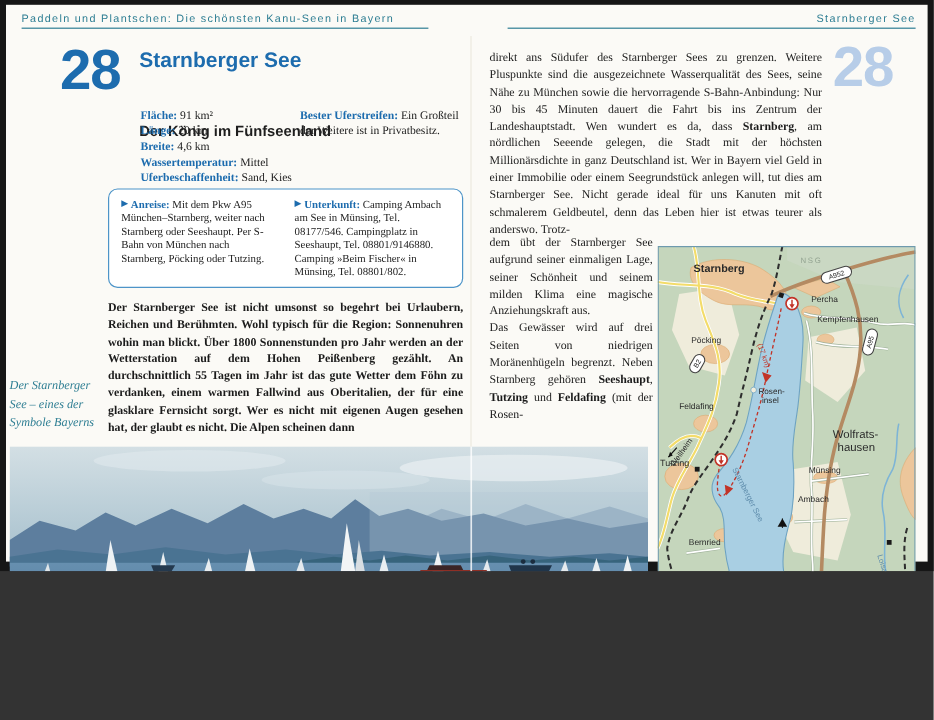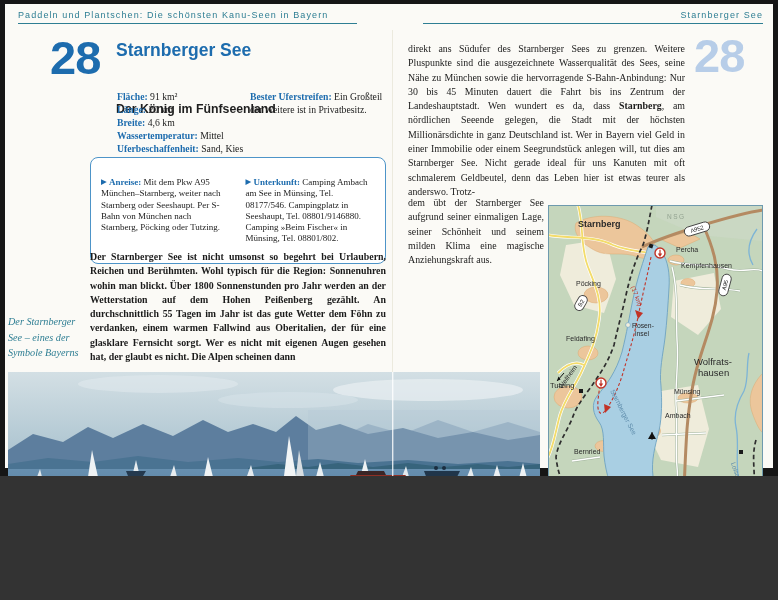--- a/index.html
+++ b/index.html
@@ -18,21 +18,21 @@
   .bignum-light{color:#b7cde8;}
   .title{font-size:17.5px;font-weight:bold;color:#1d6cae;line-height:1.1;}
   .subtitle{font-size:12.3px;font-weight:bold;color:#1e1e1e;}
 
   
   .facts{font-family:"Liberation Serif",serif;font-size:9.7px;line-height:13.1px;color:#222;}
   .fl{font-weight:bold;color:#1d6cae;}
 
   
   .ibox{border:1.5px solid #4d94c8;border-radius:8px;background:#fff;
-        column-count:2;column-gap:15px;padding:18px 10px;
+        column-count:2;column-gap:15px;padding:6px 10px;
         font-family:"Liberation Serif",serif;font-size:9px;line-height:11.3px;color:#222;}
   .ibl{font-weight:bold;color:#1d6cae;}
   .arr{color:#1d6cae;font-size:7.5px;vertical-align:1px;}
 
   
   .copy{font-family:"Liberation Serif",serif;font-size:9.9px;line-height:14.3px;
         text-align:justify;color:#1b1b1b;}
   .copy p{margin:0;}
   .mnote{font-family:"Liberation Serif",serif;font-style:italic;font-size:10.2px;
          line-height:15.5px;color:#2e7e93;}
@@ -81,20 +81,21 @@
   <div class="abs hdr hdr-r" style="left:423px;top:10px;width:340px;">Starnberger See</div>
 
   <div class="abs bignum bignum-light" style="left:694px;top:34px;">28</div>
 
   <div class="abs copy" style="left:408px;top:42px;width:277px;">
     <p><span>direkt ans Südufer des Starnberger Sees zu grenzen. Weitere Pluspunkte sind die ausgezeichnete Wasserqualität des Sees, seine Nähe zu München sowie die hervorragende S-Bahn-Anbindung: Nur 30 bis 45 Minuten dauert die Fahrt bis ins Zentrum der Landeshauptstadt. Wen wundert es da, dass </span><b>Starnberg</b><span>, am nördlichen Seeende gelegen, die Stadt mit der höchsten Millionärsdichte in ganz Deutschland ist. Wer in Bayern viel Geld in einer Immobilie oder einem Seegrundstück anlegen will, tut dies am Starnberger See. Nicht gerade ideal für uns Kanuten mit oft schmalerem Geldbeutel, denn das Leben hier ist etwas teurer als anderswo. Trotz-</span></p>
   </div>
 
   <div class="abs copy" style="left:408px;top:196px;width:136px;">
     <p>dem übt der Starnberger See aufgrund seiner einmaligen Lage, seiner Schönheit und seinem milden Klima eine magische Anziehungskraft aus.</p>
+    <p><span>Das Gewässer wird auf drei Seiten von niedrigen Moränenhügeln begrenzt. Neben Starnberg gehören </span><b>Seeshaupt</b><span>, </span><b>Tutzing</b><span> und </span><b>Feldafing</b><span> (mit der Rosen-</span></p>
   </div>
 
   <svg class="abs" style="left:548px;top:205px;" width="215" height="343" viewBox="0 0 215 343">
     <rect width="215" height="343" fill="#c5d6bc"></rect>
     <g opacity="0.6">
       <polygon points="108,0 215,0 215,36 150,30 108,12" fill="#cdd8c8"></polygon>
       <polygon points="35,315 115,310 120,343 30,343" fill="#cdd8c8"></polygon>
     </g>
     <g fill="#efecdb">
       <polygon points="18,40 58,34 68,74 56,108 26,100 12,70"></polygon>

